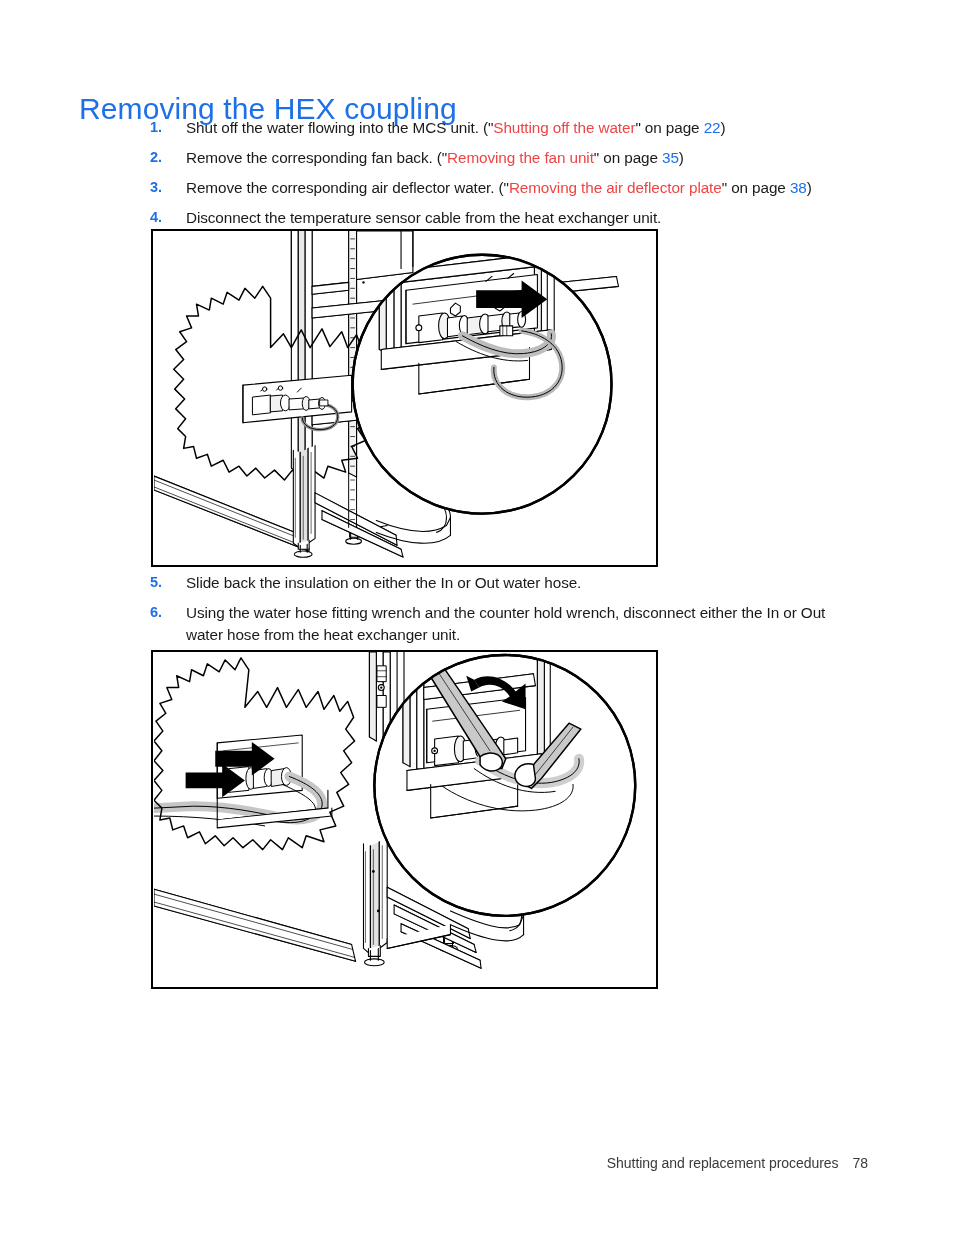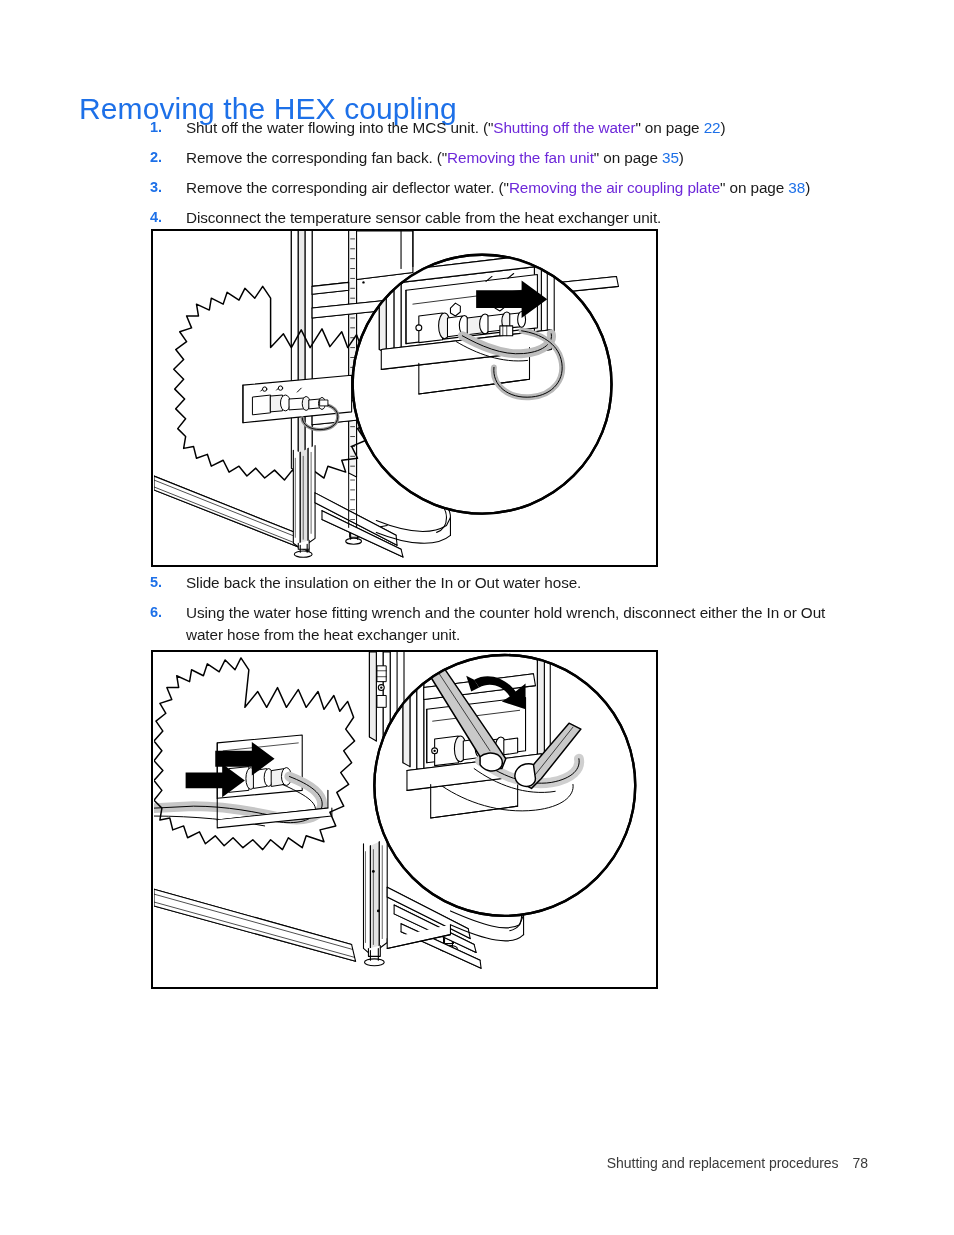--- a/index.html
+++ b/index.html
@@ -62,21 +62,21 @@
     padding-top: 0px;
   }
   .step-text {
     flex: 1 1 auto;
     font-size: 15.3px;
     line-height: 21.5px;
     color: #1a1a1a;
     letter-spacing: -0.1px;
   }
   .lnk {
-    color: #6d28d9;
+    color: #ef4444;
   }
   .pgnum {
     color: #1d70e8;
   }
 
   
   .figure {
     position: absolute;
     border: 2px solid #000000;
     background: #ffffff;
@@ -129,21 +129,21 @@
       <div class="step">
         <div class="step-num">1.</div>
         <div class="step-text"><span>Shut off the water flowing into the MCS unit. ("</span><span class="lnk">Shutting off the water</span><span>" on page </span><span class="pgnum">22</span><span>)</span></div>
       </div>
       <div class="step">
         <div class="step-num">2.</div>
         <div class="step-text"><span>Remove the corresponding fan back. ("</span><span class="lnk">Removing the fan unit</span><span>" on page </span><span class="pgnum">35</span><span>)</span></div>
       </div>
       <div class="step">
         <div class="step-num">3.</div>
-        <div class="step-text"><span>Remove the corresponding air deflector water. ("</span><span class="lnk">Removing the air coupling plate</span><span>" on page </span><span class="pgnum">38</span><span>)</span></div>
+        <div class="step-text"><span>Remove the corresponding air deflector water. ("</span><span class="lnk">Removing the air deflector plate</span><span>" on page </span><span class="pgnum">38</span><span>)</span></div>
       </div>
       <div class="step">
         <div class="step-num">4.</div>
         <div class="step-text"><span>Disconnect the temperature sensor cable from the heat exchanger unit.</span></div>
       </div>
     </div>
 
   <div class="figure" id="figure-1">
     <svg viewBox="0 0 507 338" xmlns="http://www.w3.org/2000/svg">
       <defs>

